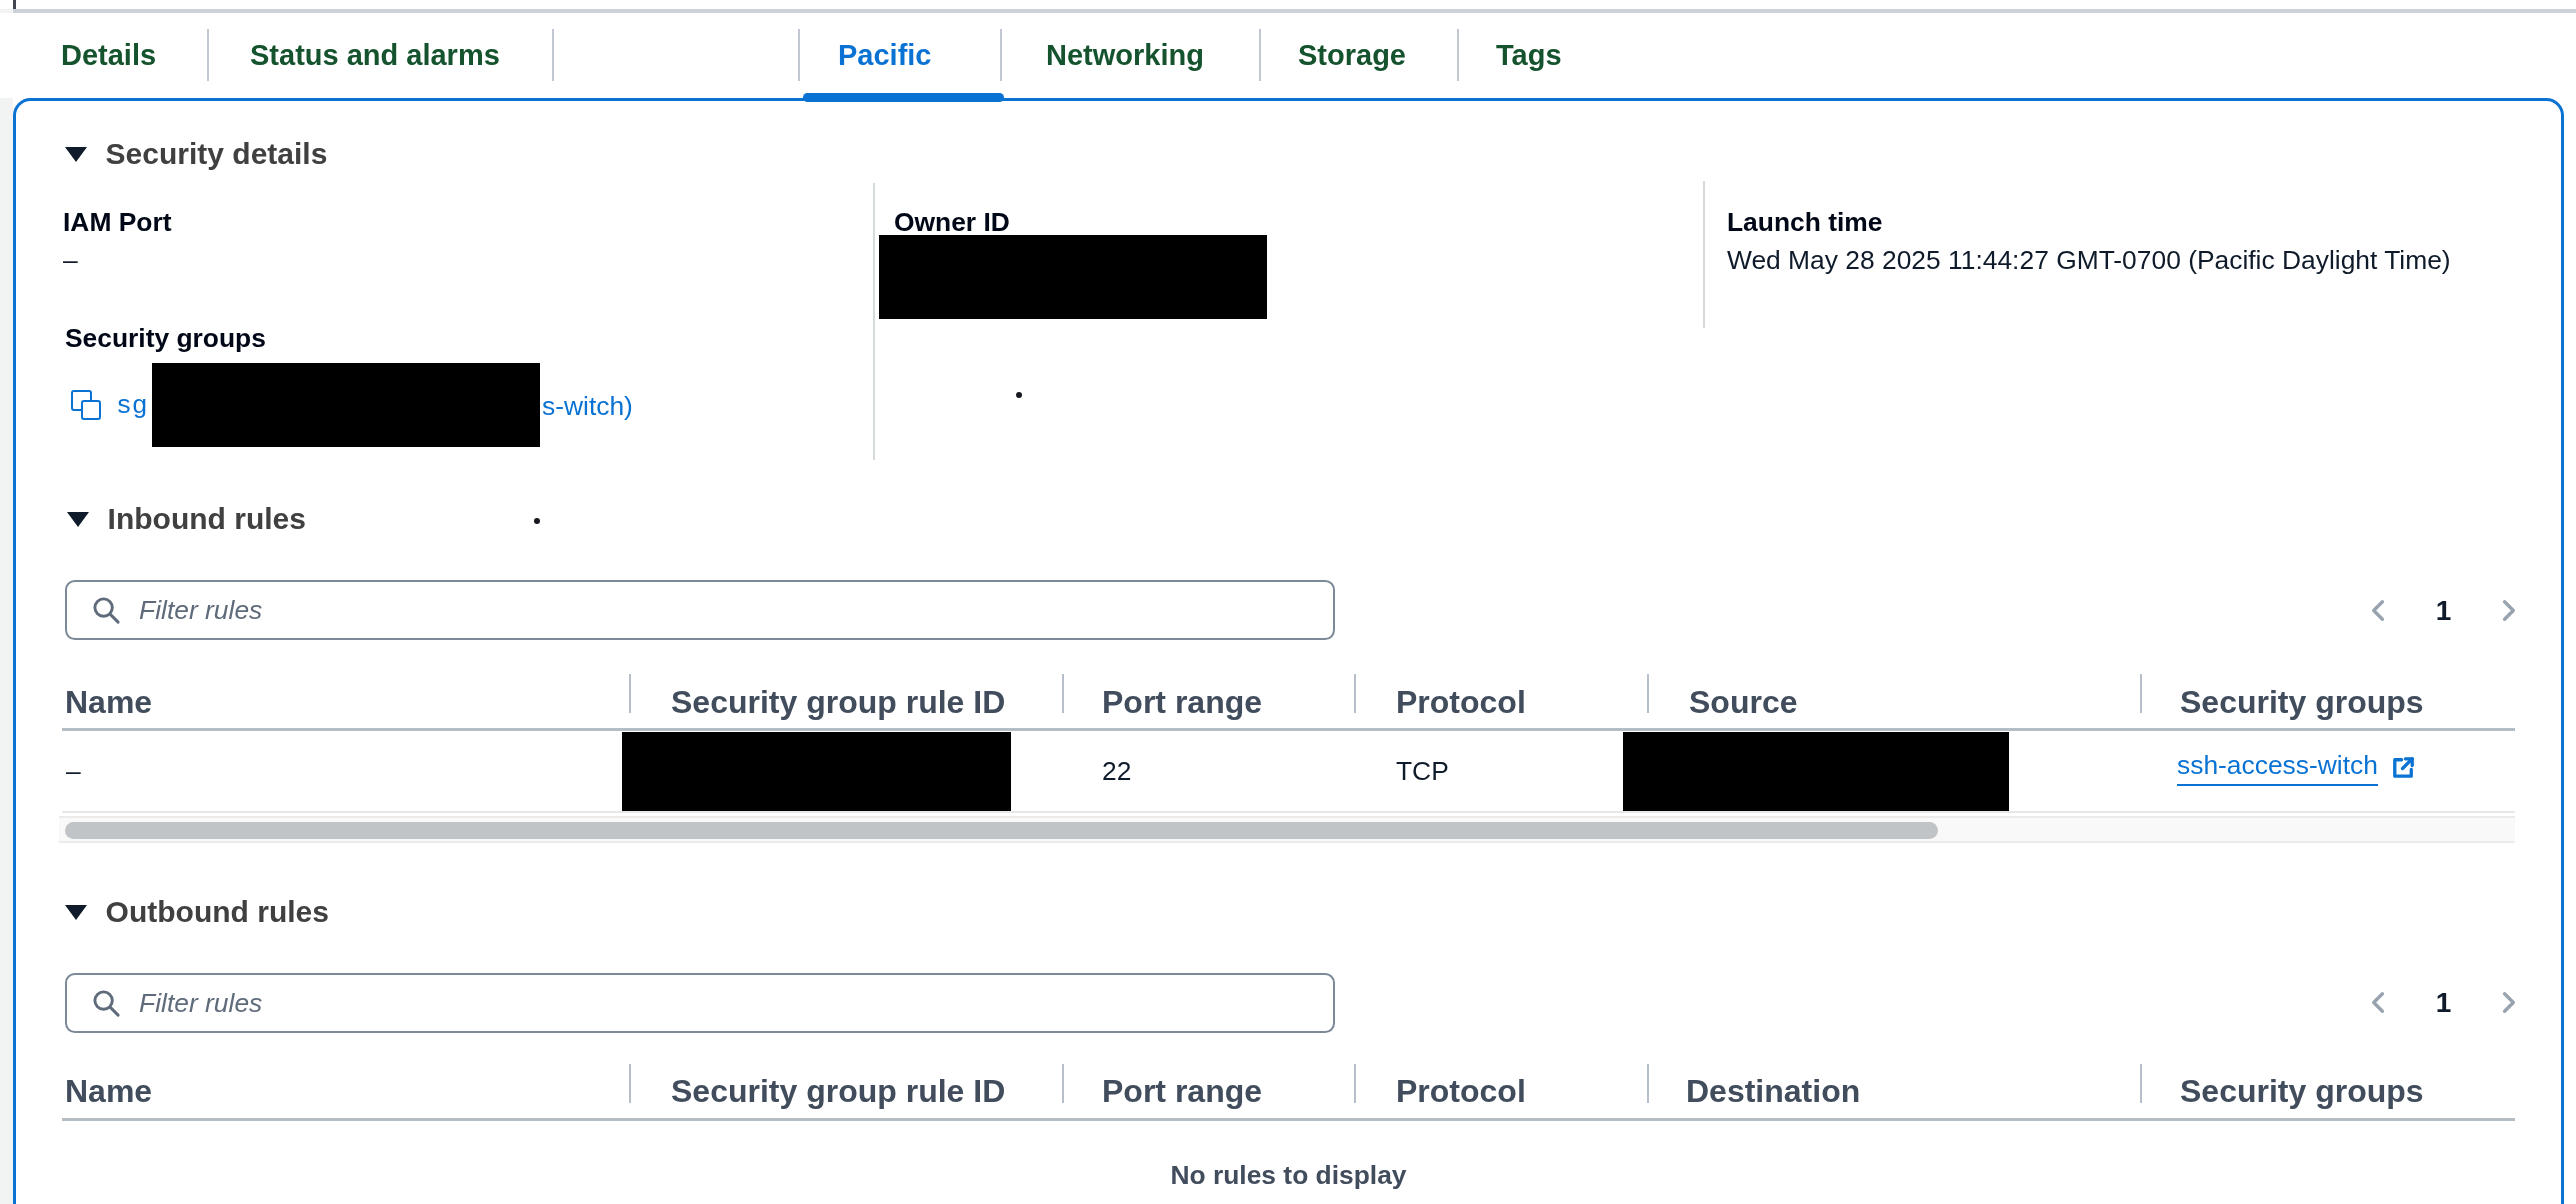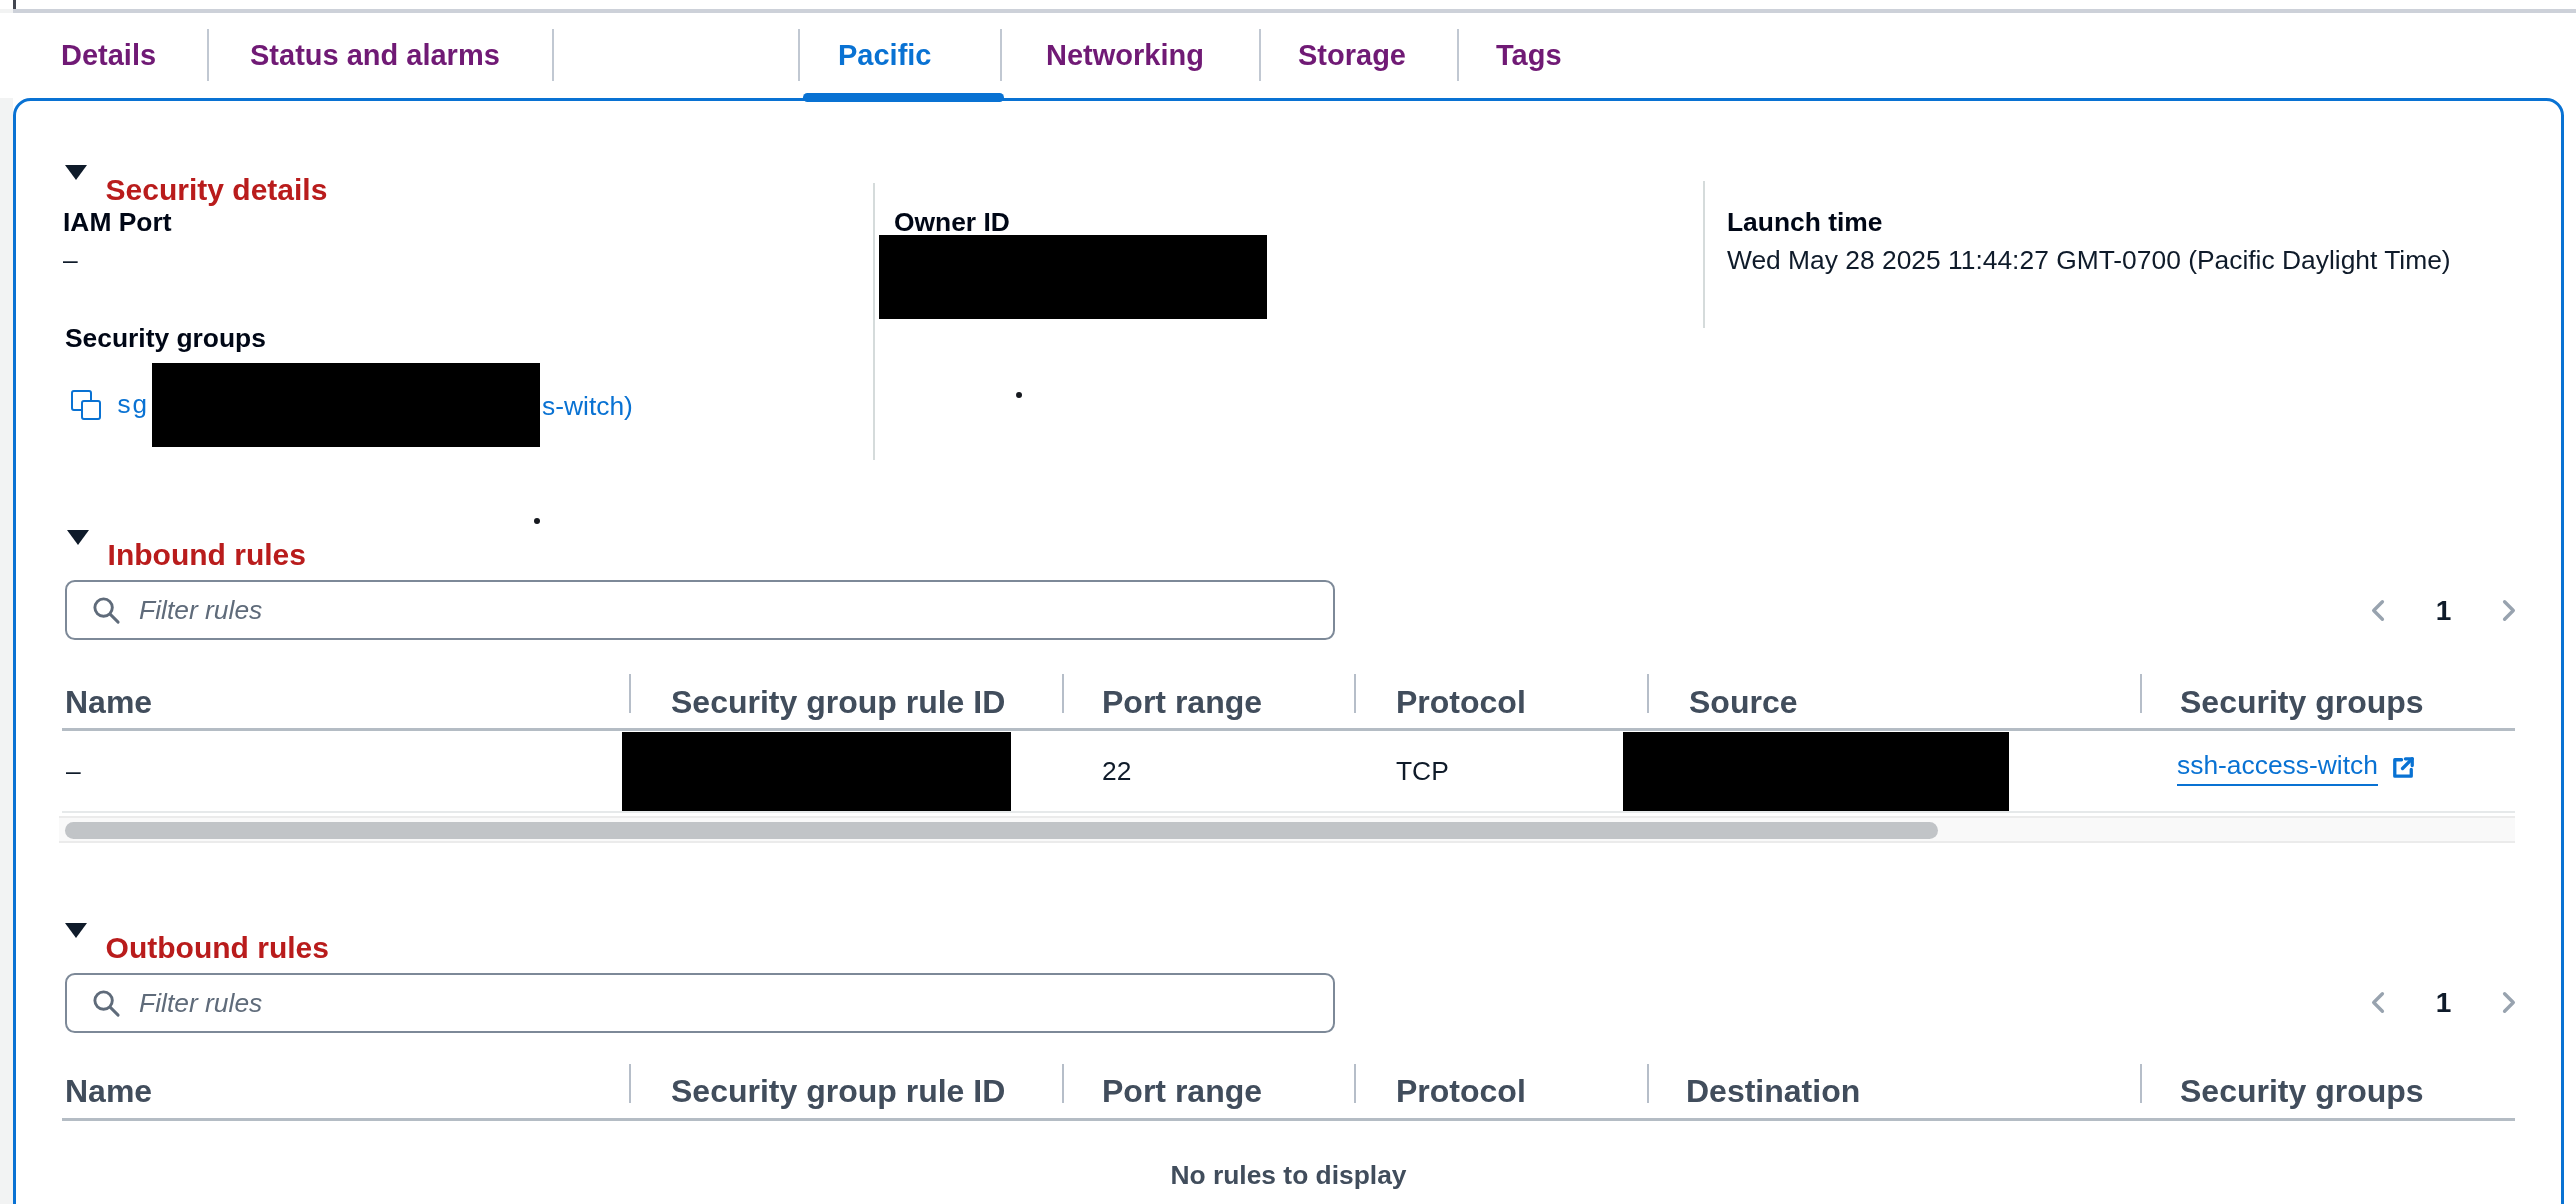--- a/index.html
+++ b/index.html
@@ -8,32 +8,32 @@
 
   .abs { position:absolute; }
 
   
   .left-gutter { position:absolute; left:0; top:8.8px; width:12.7px; height:1196px; background:#f2f3f3; }
   .top-edge-line { position:absolute; left:12.7px; top:0; width:2.9px; height:8.8px; background:#424650; }
   .top-divider { position:absolute; left:12.7px; top:8.8px; width:2563px; height:3.9px; background:#cdd1d9; }
 
   
   .tabbar { position:absolute; left:0; top:12.7px; width:2576px; height:85px; background:#fff; }
-  .tab { position:absolute; top:0; height:85px; line-height:85px; font-size:29px; font-weight:bold; color:#701a75; cursor:pointer; white-space:nowrap; }
+  .tab { position:absolute; top:0; height:85px; line-height:85px; font-size:29px; font-weight:bold; color:#14532d; cursor:pointer; white-space:nowrap; }
   .tab.active { color:#0972d3; }
   .tab-sep { position:absolute; top:16.7px; width:2px; height:52px; background:#c1c8d2; }
   .tab-underline { position:absolute; left:803px; top:80px; width:201px; height:9.8px; background:#0972d3; border-radius:4.9px; z-index:3; }
 
   
   .panel { position:absolute; left:12.7px; top:98px; width:2551px; height:1175px; border:3.9px solid #0972d3; border-radius:17.6px; background:#fff; }
 
   
   .sec-heading { position:absolute; display:flex; align-items:center; gap:18.6px; cursor:pointer; }
   .tri { width:0; height:0; border-left:11.8px solid transparent; border-right:11.8px solid transparent; border-top:15.7px solid #0f1b2a; }
-  .sec-heading .txt { font-size:30px; font-weight:bold; color:#b91c1c;margin-top:36px; }
+  .sec-heading .txt { font-size:30px; font-weight:bold; color:#404040; }
 
   .field-label { position:absolute; font-size:26.4px; font-weight:bold; color:#000716; white-space:nowrap; }
   .field-value { position:absolute; font-size:26.4px; color:#0f1b2a; white-space:nowrap; }
 
   .vdivider { position:absolute; width:2px; background:#d5dbdb; }
   .redacted { position:absolute; background:#000; }
   .tiny-dot { position:absolute; width:5.9px; height:5.9px; border-radius:50%; background:#16191f; }
 
   
   .copy-btn { position:absolute; width:33px; height:33px; cursor:pointer; }

